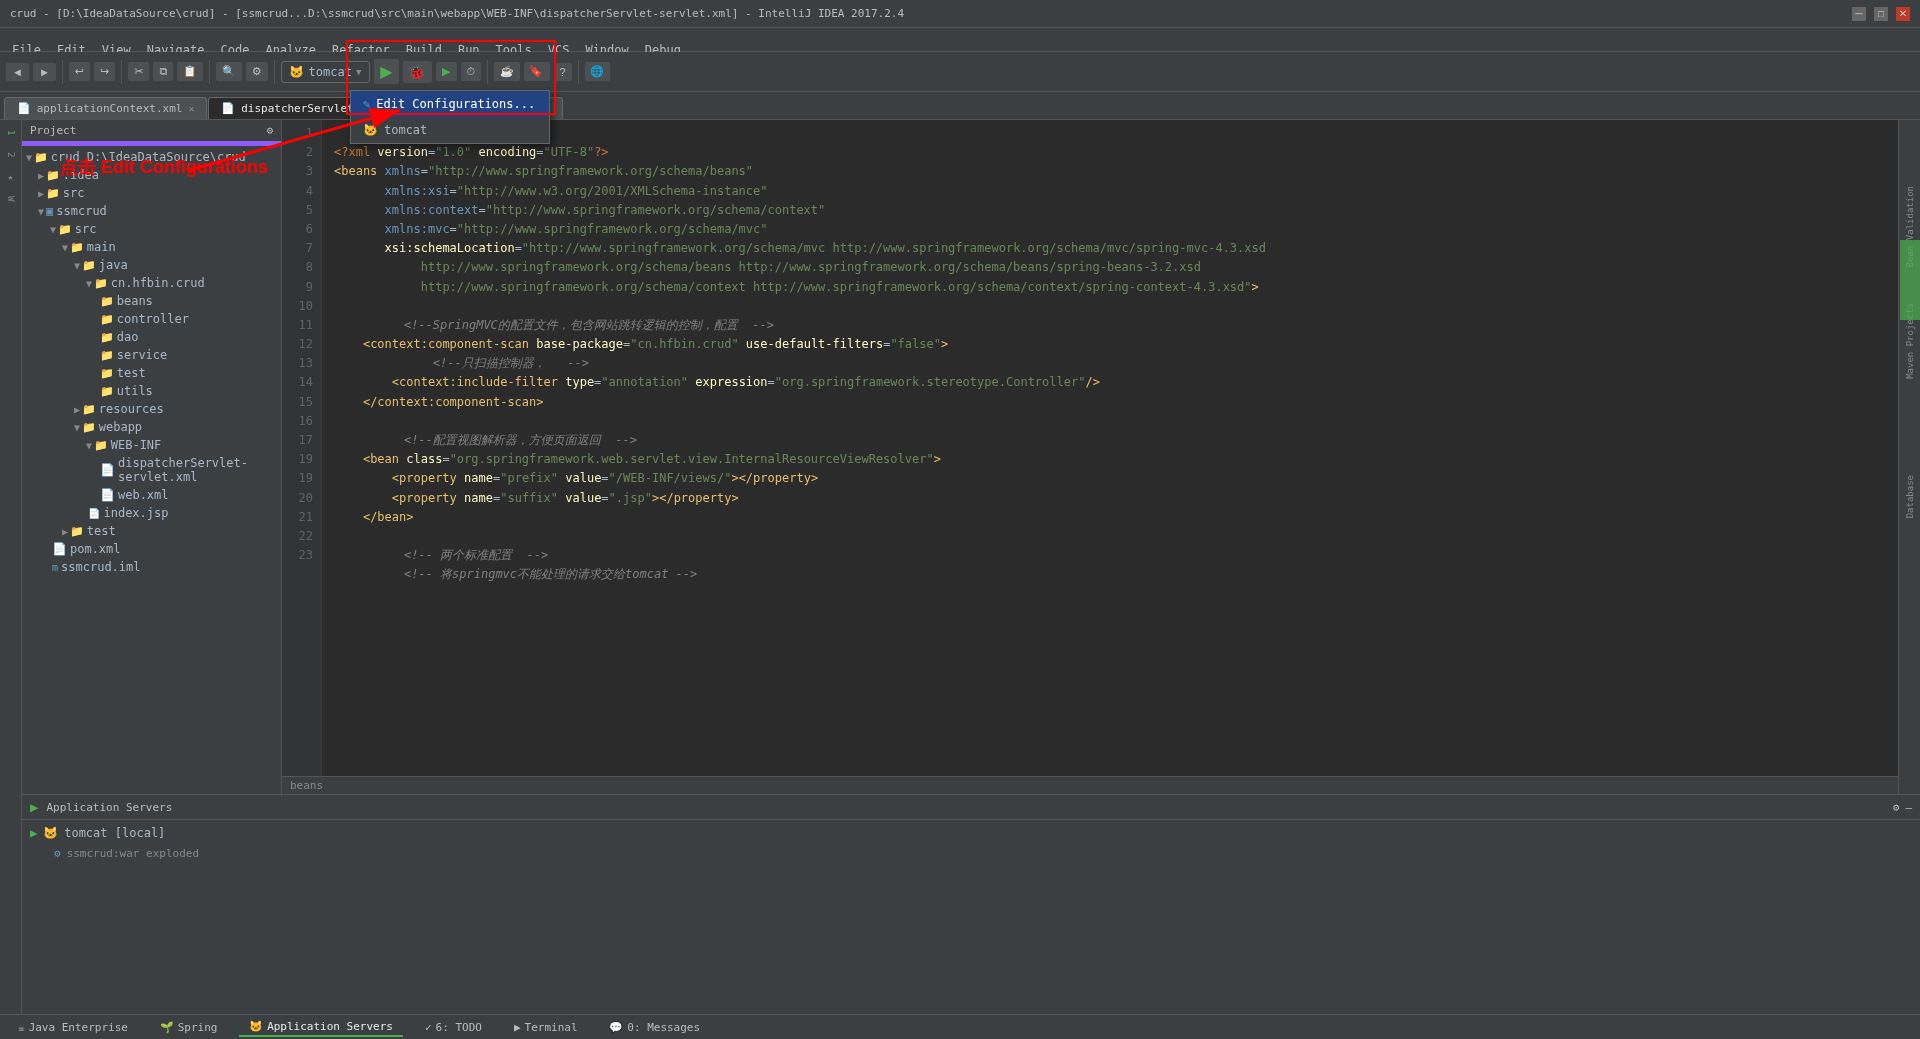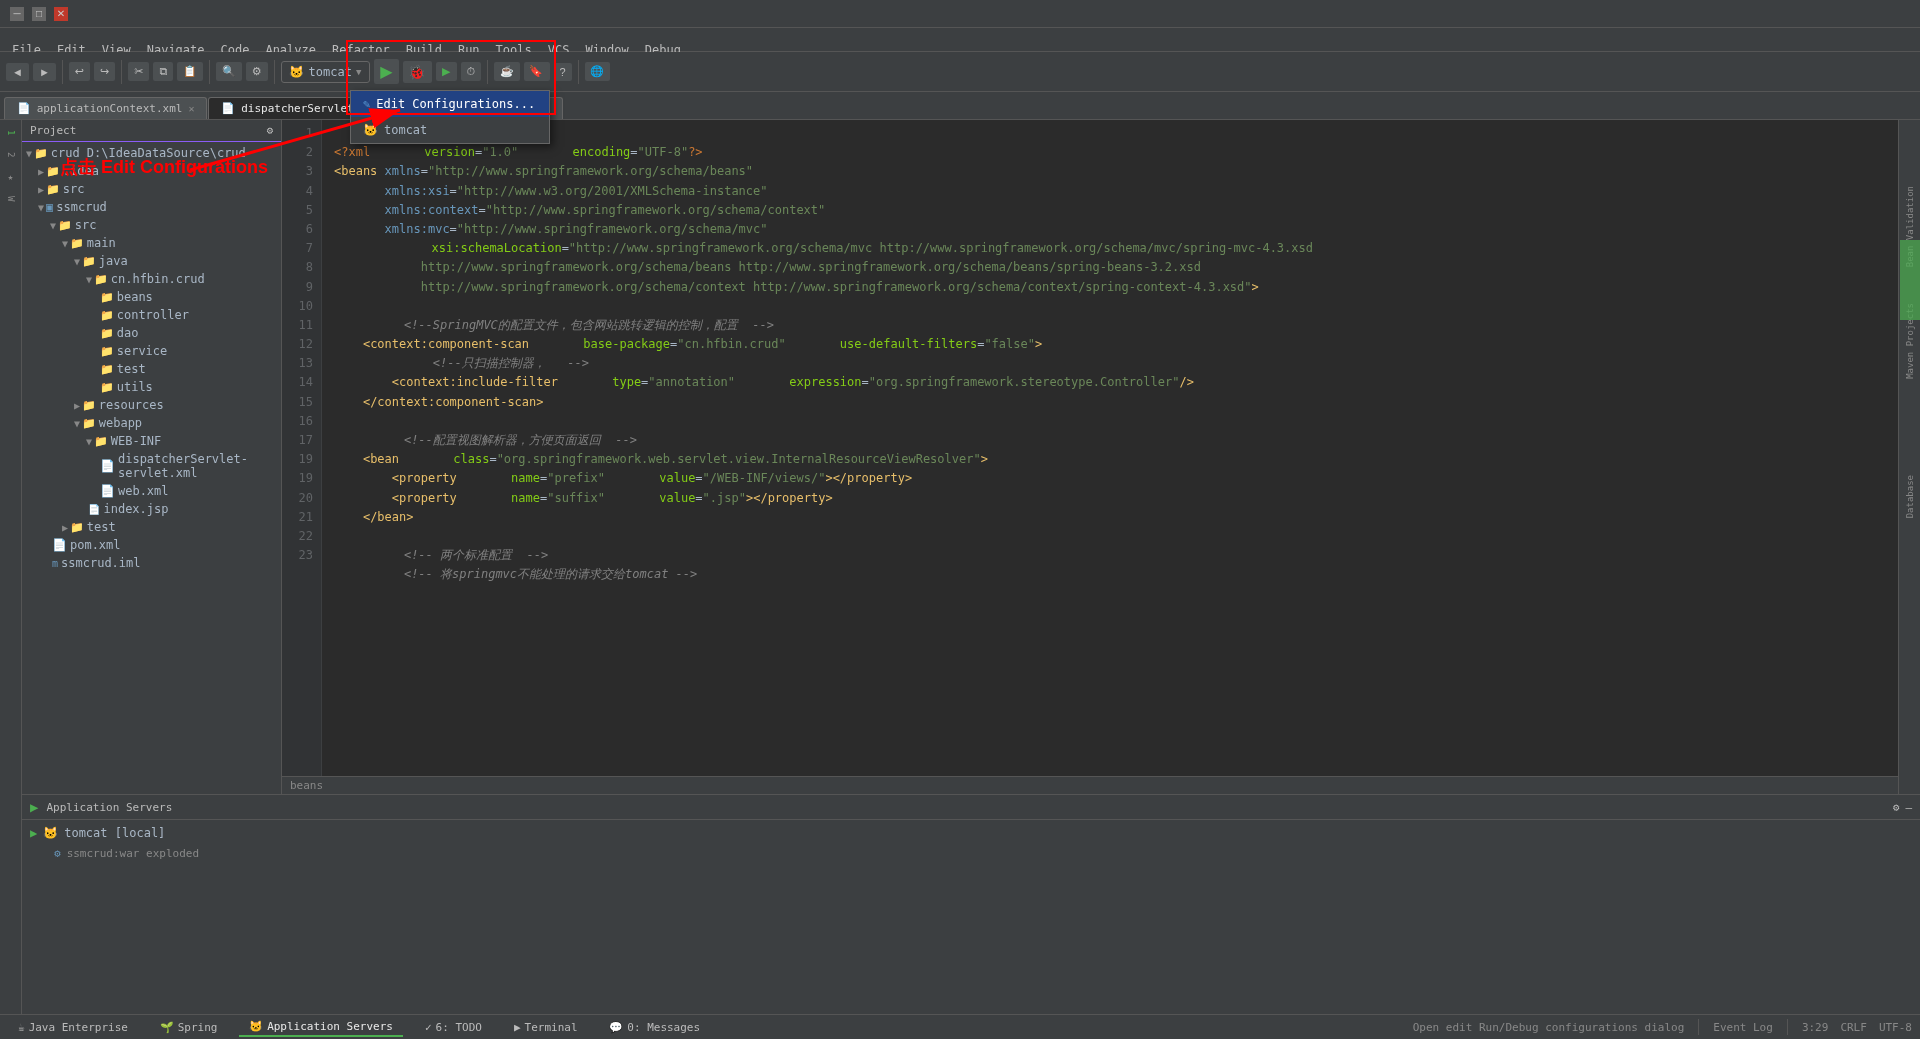--- a/index.html
+++ b/index.html
@@ -27,21 +27,21 @@
     .edit-config-item { background: #214283; color: white; }
 
     
     #tabs-bar { background: #3c3f41; height: 28px; display: flex; align-items: flex-end; padding-left: 4px; border-bottom: 1px solid #555; }
     .tab { background: #4c5052; border: 1px solid #666; border-bottom: none; padding: 4px 12px; color: #bbb; font-size: 11px; cursor: pointer; display: flex; align-items: center; gap: 6px; margin-right: 1px; border-radius: 3px 3px 0 0; }
     .tab.active { background: #2b2b2b; color: #e8e8e8; }
     .tab-close { color: #888; font-size: 10px; cursor: pointer; }
 
     
     #project-panel { width: 260px; background: #3c3f41; border-right: 1px solid #555; display: flex; flex-direction: column; overflow: hidden; }
-    #project-header { background: #3c3f41; padding: 4px 8px; font-size: 11px; color: #bbb; border-bottom: 1px solid #8b5cf6; display: flex; align-items: center; justify-content: space-between; }
+    #project-header { background: #3c3f41; padding: 4px 8px; font-size: 11px; color: #bbb; border-bottom: 5px solid #8b5cf6; display: flex; align-items: center; justify-content: space-between; }
     #project-tree { flex: 1; overflow-y: auto; padding: 2px 0; font-size: 12px; }
     .tree-item { padding: 2px 0; cursor: pointer; display: flex; align-items: center; color: #a9b7c6; }
     .tree-indent-0 { padding-left: 4px; }
     .tree-indent-1 { padding-left: 16px; }
     .tree-indent-2 { padding-left: 28px; }
     .tree-indent-3 { padding-left: 40px; }
     .tree-indent-4 { padding-left: 52px; }
     .tree-indent-5 { padding-left: 64px; }
     .tree-indent-6 { padding-left: 76px; }
     .folder-icon { color: #c8a951; margin-right: 3px; font-size: 11px; }
@@ -50,21 +50,21 @@
     .arrow { font-size: 10px; margin-right: 2px; color: #888; }
 
     
     #editor { flex: 1; background: #2b2b2b; overflow: hidden; display: flex; flex-direction: column; }
     #editor-content { flex: 1; overflow: auto; display: flex; }
     #line-numbers { background: #313335; padding: 4px 8px; color: #606366; font-size: 12px; line-height: 1.6; min-width: 40px; text-align: right; border-right: 1px solid #3d3f41; user-select: none; }
     #code-area { flex: 1; padding: 4px 12px; line-height: 1.6; font-size: 12px; overflow: auto; white-space: pre; }
 
     
     .kw { color: #cc7832; }
-    .attr { color: #84cc16; margin-left: 47px; }
+    .attr { color: #fef9c3; }
     .val { color: #6a8759; }
     .tag { color: #e8bf6a; }
     .comment { color: #808080; font-style: italic; margin-left: 41px; }
     .ns { color: #6897bb; }
 
     
     #editor-status { background: #3c3f41; padding: 2px 8px; font-size: 11px; color: #888; border-top: 1px solid #555; display: flex; align-items: center; }
 
     
     #app-servers { height: 220px; background: #3c3f41; border-top: 1px solid #555; display: flex; flex-direction: column; }
@@ -90,20 +90,21 @@
     
     #red-box { position: absolute; top: 40px; left: 346px; width: 210px; height: 75px; border: 2px solid red; pointer-events: none; z-index: 150; }
 
     
     #annotation { position: absolute; top: 155px; left: 60px; color: red; font-size: 18px; font-weight: bold; z-index: 200; pointer-events: none; font-family: sans-serif; }
   </style>
 </head>
 <body>
 
 <div id="title-bar">
+  <span style="font-size:11px;color:#bbb;">crud - [D:\IdeaDataSource\crud] - [ssmcrud...D:\ssmcrud\src\main\webapp\WEB-INF\dispatcherServlet-servlet.xml] - IntelliJ IDEA 2017.2.4</span>
   <div id="window-controls">
     <button class="win-btn">─</button>
     <button class="win-btn">□</button>
     <button class="win-btn" style="background:#c0392b;">✕</button>
   </div>
 </div>
 
 <div id="menu-bar">
   <span class="menu-item">File</span>
   <span class="menu-item">Edit</span>
@@ -433,29 +434,20 @@
   </div>
   <div class="bottom-tab">
     <span>▶</span>
     <span>Terminal</span>
   </div>
   <div class="bottom-tab">
     <span>💬</span>
     <span>0: Messages</span>
   </div>
 
-  <div id="status-right">
-    <span>Open edit Run/Debug configurations dialog</span>
-    <div class="toolbar-sep" style="height:16px;"></div>
-    <span style="cursor:pointer;">Event Log</span>
-    <div class="toolbar-sep" style="height:16px;"></div>
-    <span>3:29</span>
-    <span>CRLF</span>
-    <span>UTF-8</span>
-  </div>
 </div>
 
 <div id="annotation">点击 Edit Configurations</div>
 
 <svg style="position:absolute;top:100px;left:180px;z-index:200;pointer-events:none;" width="250" height="130">
   <defs>
     <marker id="arrowhead" markerWidth="10" markerHeight="7" refX="10" refY="3.5" orient="auto">
       <polygon points="0 0, 10 3.5, 0 7" fill="red"></polygon>
     </marker>
   </defs>

